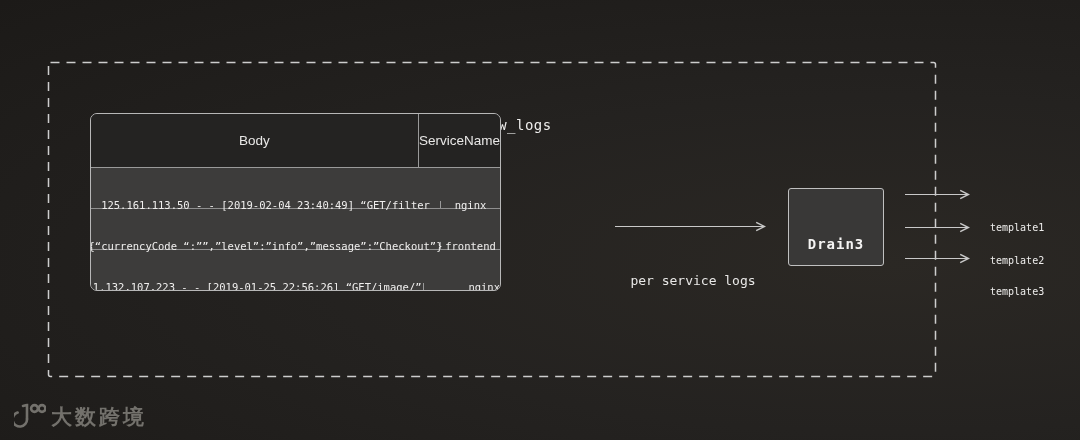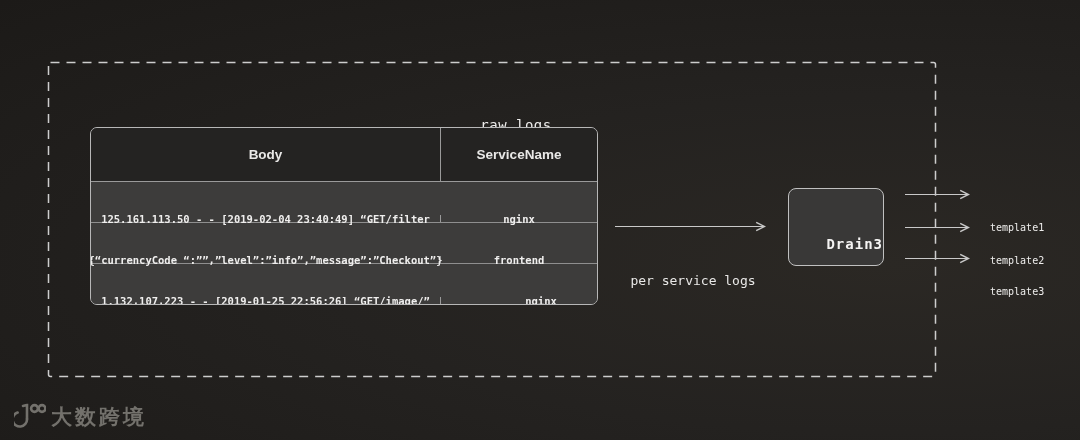--- a/index.html
+++ b/index.html
@@ -13,23 +13,23 @@
 
   .svg-layer{position:absolute;left:0;top:0;width:1080px;height:440px;}
 
   .diagram-title{
     position:absolute;left:440px;top:84px;width:152px;text-align:center;
     font-size:14px;color:#eeedec;letter-spacing:0.5px;
   }
 
   
   .log-table{
-    position:absolute;left:90px;top:127px;width:508px;
+    position:absolute;left:90px;top:113px;width:411px;
     border:1px solid #b7b7b7;border-radius:7px;overflow:hidden;
-    background:#3d3c3b;box-sizing:border-box;font-weight:bold;
+    background:#3d3c3b;box-sizing:border-box;
   }
   .thead{display:flex;height:53px;background:#242322;border-bottom:1px solid #9a9a9a;}
   .th{display:flex;align-items:center;justify-content:center;
       font-size:13.5px;color:#e9e8e7;}
   .col-body{width:350px;border-right:1px solid #9a9a9a;box-sizing:border-box;}
   .col-svc{flex:1;}
   .tr{display:flex;height:40px;border-bottom:1px solid #8f8f8f;background:#3d3c3b;}
   .tr:last-child{border-bottom:none;gap:44px;}
   .td{display:flex;align-items:center;justify-content:center;
       font-size:10.5px;color:#f0efee;white-space:nowrap;}
@@ -38,22 +38,22 @@
   .flow-label{
     position:absolute;left:615px;top:240px;width:156px;text-align:center;
     font-size:13px;color:#e9e8e7;
   }
   .udf-caption{
     position:absolute;left:788px;top:166px;width:96px;text-align:center;
     font-size:13px;color:#e9e8e7;
   }
   .processor-box{
     position:absolute;left:788px;top:188px;width:96px;height:78px;
-    background:#393837;border:1px solid #c0c0c0;border-radius:8px;
-    display:flex;align-items:center;justify-content:flex-end;box-sizing:border-box;
+    background:#393837;border:1px solid #c0c0c0;border-radius:3px;
+    display:flex;align-items:center;justify-content:center;box-sizing:border-box;
   }
   .processor-box .label{font-size:14px;font-weight:bold;color:#f5f4f3;letter-spacing:1px;}
 
   .template-label{
     position:absolute;left:990px;height:16px;line-height:16px;
     font-size:10px;color:#eeedec;white-space:nowrap;
   }
 
   
   .watermark{

